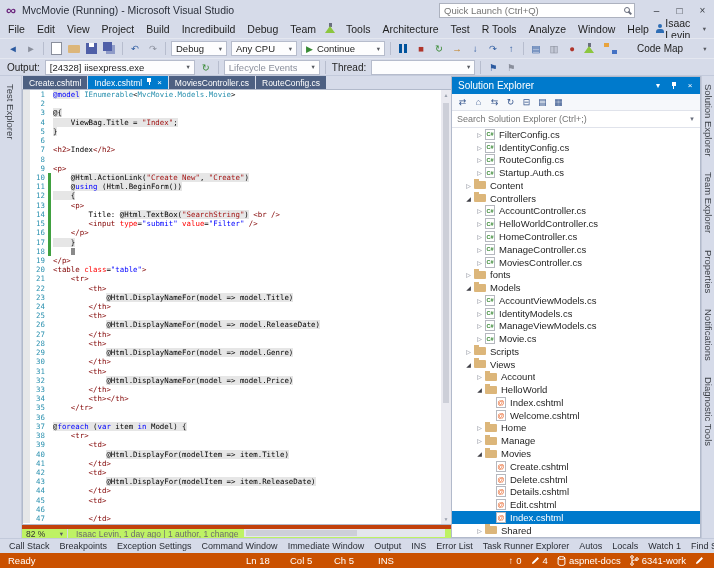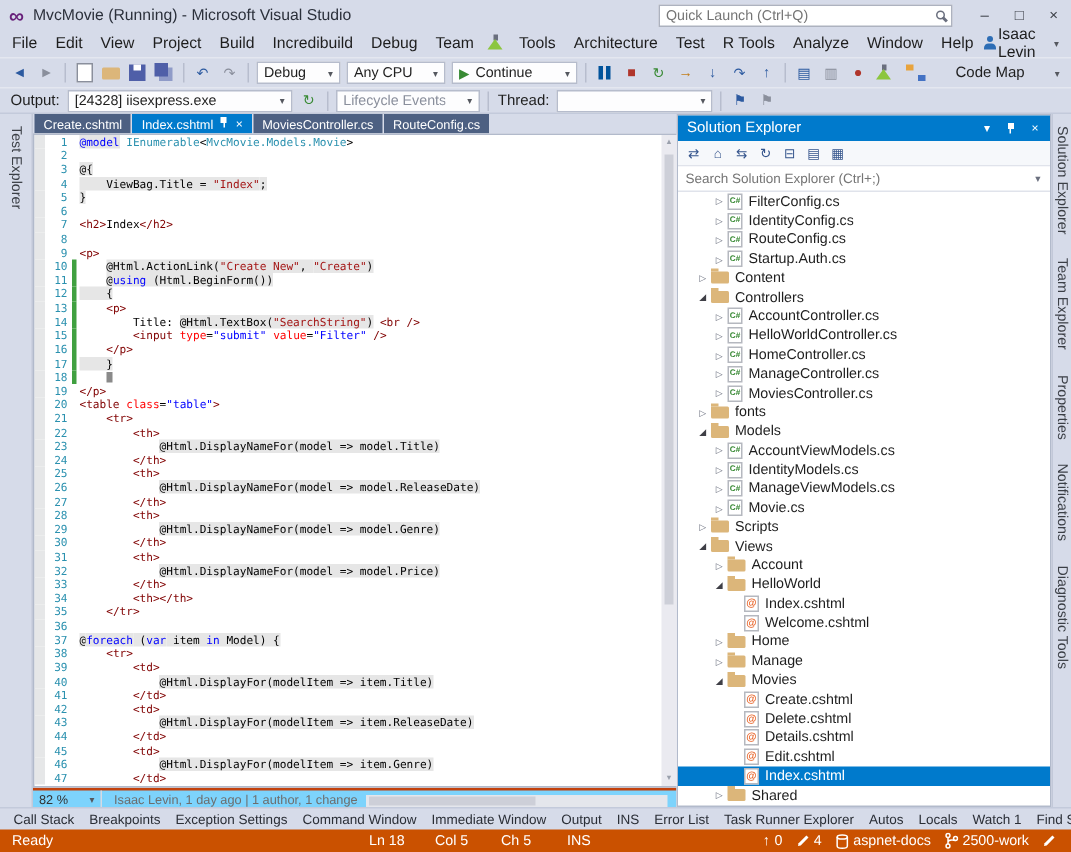--- a/index.html
+++ b/index.html
@@ -72,21 +72,21 @@
 .ln{width:18px;flex:0 0 auto;text-align:right;padding-right:3px;color:#2B91AF}
 .chg{width:3px;flex:0 0 auto;margin-right:2px}
 .chg.on{background:var(--change-green,#40A040)}
 .txt{white-space:pre}
 .tok{white-space:pre}
 .tok.k{color:#0000FF}.tok.t{color:#2B91AF}.tok.s{color:#A31515}.tok.h{color:#800000}.tok.a{color:#FF0000}.tok.v{color:#0000FF}.tok.p{color:#000}
 .tok.z{background:var(--razor-bg,#E6E6E6)}
 .caret-box{display:inline-block;width:4px;height:7px;background:#8A8A8A;vertical-align:middle}
 .vscroll{position:absolute;right:0;top:0;bottom:0;width:10px;background:#EAEAF0;display:flex;flex-direction:column;justify-content:space-between;align-items:center;font-size:5px;color:#9AA0AC;padding:2px 0}
 .vthumb{position:absolute;top:13px;left:2px;width:6px;height:300px;background:#CDCFD8}
-.editor-bottom{height:13px;background:#7dd3fc;border-top:2px solid #c2410c;display:flex;align-items:flex-end;font-size:8.5px;flex:0 0 auto}
+.editor-bottom{height:13px;background:#bef264;border-top:4px solid #c2410c;display:flex;align-items:flex-start;font-size:8.5px;flex:0 0 auto}
 .zoom{width:46px;display:flex;align-items:center;gap:3px;padding:0 4px;color:#333;border-right:1px solid #D5DAE4;height:100%}
 .codelens{color:#6D6D6D;margin-left:8px;white-space:nowrap}
 .hscroll{flex:1;height:8px;margin:0 6px;background:#E4E6EC;position:relative}
 .hthumb{position:absolute;left:2px;top:1px;height:6px;width:55%;background:#CDCFD8}
 
 .sepanel{width:250px;display:flex;flex-direction:column;background:#fff;border:1px solid #B2BACB;flex:0 0 auto}
 .se-header{height:17px;background:var(--accent,#007ACC);color:#fff;display:flex;align-items:center;font-size:10px;padding:0 3px 0 6px;flex:0 0 auto}
 .se-hbtns{margin-left:auto;display:flex;align-items:center;gap:2px}
 .se-hbtn{width:14px;display:flex;align-items:center;justify-content:center;font-size:8px;color:#fff}
 .se-toolbar{height:17px;display:flex;align-items:center;background:#F6F8FB;border-bottom:1px solid #E0E3EB;padding:0 3px;gap:1px;flex:0 0 auto}
@@ -523,21 +523,20 @@
             <div class="line">
               <span class="bp"></span>
               <span class="ln">45</span>
               <span class="chg"></span>
               <span class="txt"><span class="tok p">        </span><span class="tok h">&lt;td&gt;</span></span>
             </div>
             <div class="line">
               <span class="bp"></span>
               <span class="ln">46</span>
               <span class="chg"></span>
-              <span class="txt"><span class="tok p">            </span><span class="tok p z">@Html.DisplayFor(modelItem =&gt; item.Genre)</span></span>
             </div>
             <div class="line">
               <span class="bp"></span>
               <span class="ln">47</span>
               <span class="chg"></span>
               <span class="txt"><span class="tok p">        </span><span class="tok h">&lt;/td&gt;</span></span>
             </div>
           </div>
         <div class="vscroll">
           <span>▲</span>
@@ -794,21 +793,21 @@
           </svg>
         <span>aspnet-docs</span>
       </span>
       <span class="git-item">
         <svg width="9" height="11" viewBox="0 0 9 11">
             <circle cx="2" cy="2" r="1.3" fill="none" stroke="#fff"></circle>
             <circle cx="2" cy="9" r="1.3" fill="none" stroke="#fff"></circle>
             <circle cx="7" cy="4" r="1.3" fill="none" stroke="#fff"></circle>
             <path d="M2 3.3v4.4M2 6.5c0-2.2 5-1.2 5-1.2" fill="none" stroke="#fff"></path>
           </svg>
-        <span>2500-work</span>
+        <span>6341-work</span>
       </span>
       <span class="git-item">
         <svg width="9" height="9" viewBox="0 0 9 9">
             <path d="M1 8l1.8-.4L8 2.4 6.6 1 1.4 6.2z" fill="#fff"></path>
           </svg>
       </span>
     </div>
   </div>
 </div>
 

